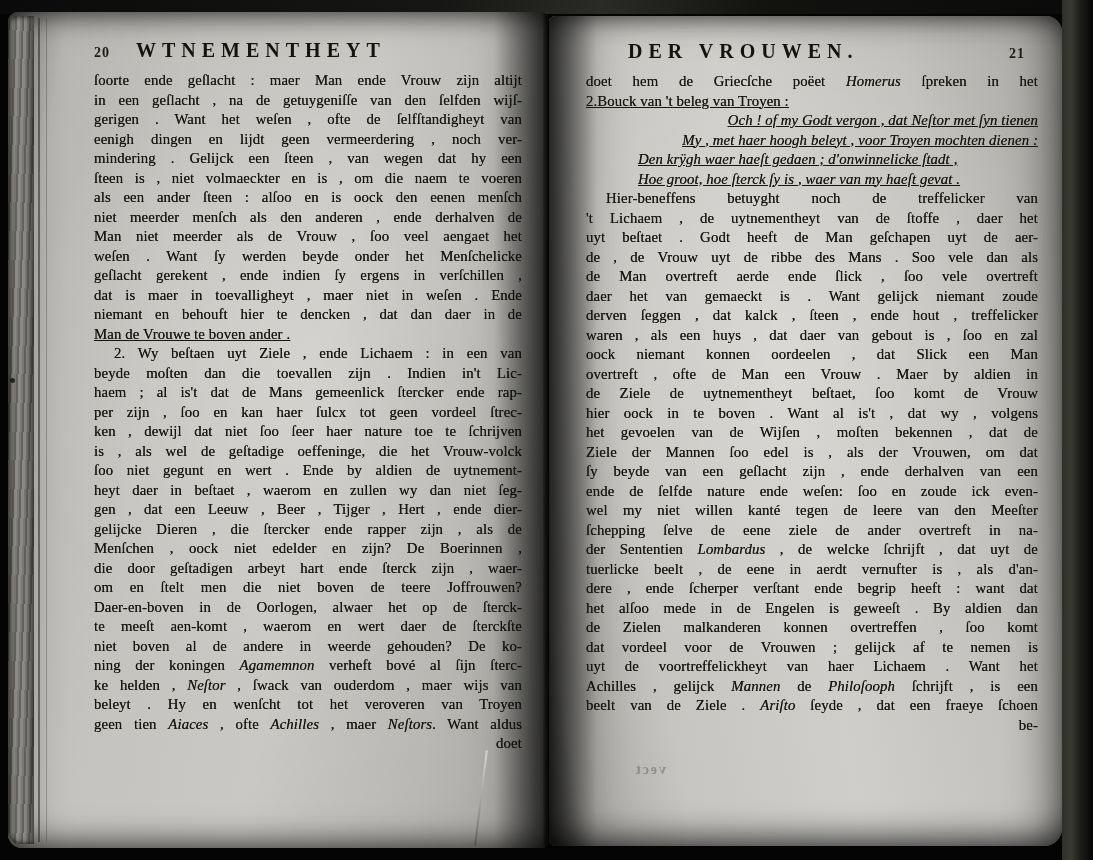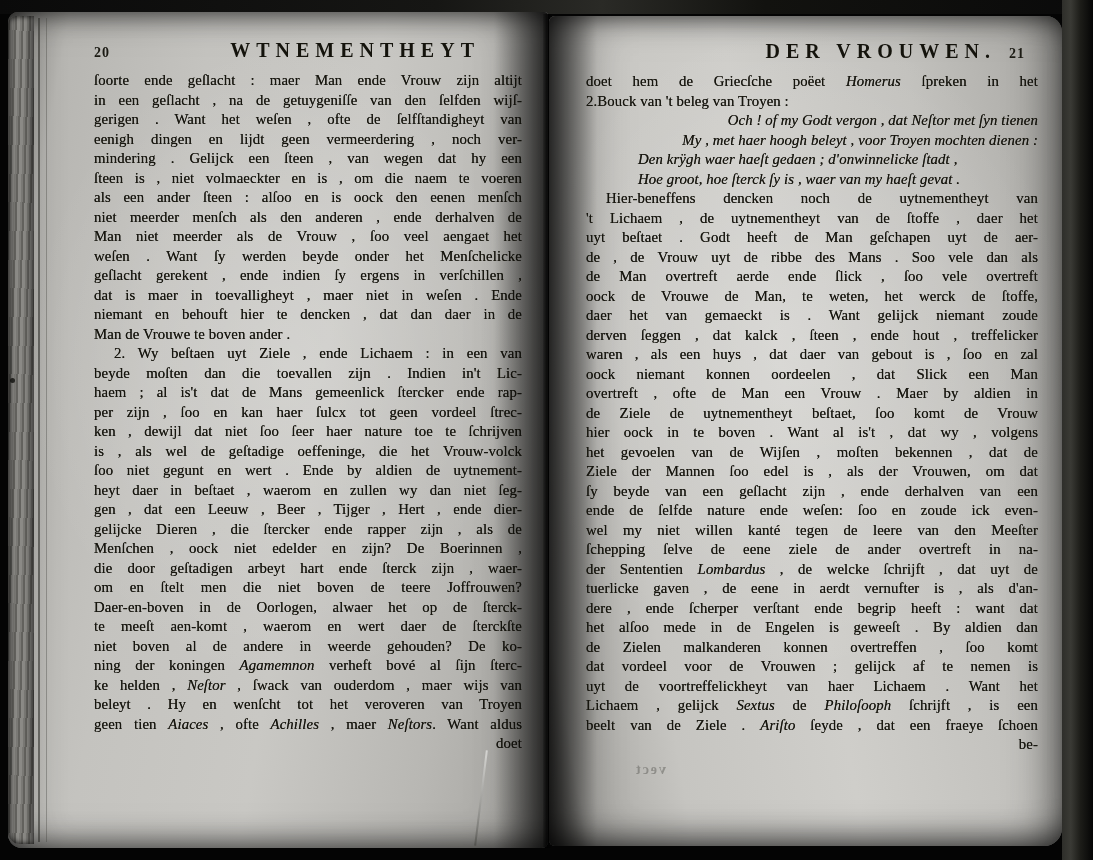--- a/index.html
+++ b/index.html
@@ -70,27 +70,27 @@
     position:absolute;left:1062px;top:0;width:31px;height:860px;
     background:linear-gradient(to right,#2e2e2a 0%,#3a3a35 28%,#1c1c18 60%,#050505 100%);
   }
   
   .content{position:absolute;color:#17160f;}
   #left-content{left:86px;top:27px;width:428px;}
   #right-content{left:37px;top:24px;width:452px;}
   .header-row{display:flex;align-items:baseline;height:26px;margin-bottom:6px;}
   .pagenum{width:42px;font-size:14px;font-weight:700;letter-spacing:1px;color:#1c1b14;}
   .pagenum.right{text-align:center;}
-  .running-header{flex:1;text-align:right;font-size:20px;font-weight:700;letter-spacing:6px;color:#14130c;}
+  .running-header{flex:1;text-align:left;font-size:20px;font-weight:700;letter-spacing:6px;color:#14130c;}
   .lines{line-height:19.5px;font-size:14.8px;letter-spacing:.1px;}
   .line{
     text-align:justify;text-align-last:justify;
     text-shadow:0 0 .6px rgba(23,22,15,.85);
   }
-  .line.end,.line.v1,.line.v2{text-align:left;text-align-last:auto;}
+  .line.end,.line.v1,.line.v2{text-align:left;text-align-last:auto;text-decoration:underline;}
   .line.ind{text-indent:20px;}
   .line.v1{padding-left:26px;font-style:italic;text-align:right;}
   .line.v2{padding-left:52px;font-style:italic;}
   .line.cw{text-align:center;text-align-last:right;}
   .line i{font-style:italic;margin-top:32px;}
   
   .crease{
     position:absolute;left:472px;top:738px;width:2px;height:96px;
     background:linear-gradient(to bottom,rgba(250,250,248,.55),rgba(60,60,55,.5));
     transform:rotate(7deg);
@@ -172,47 +172,46 @@
         <span class="running-header">DER VROUWEN.</span>
         <span class="pagenum right">21</span>
       </div>
       <div class="lines" id="right-lines">
           <div class="line "><span>doet  hem  de  Griecſche  poëet  </span><i>Homerus</i><span>  ſpreken  in  het</span></div>
           <div class="line end"><span>2.Bouck van 't beleg van Troyen :</span></div>
           <div class="line v1"><span>Och !  of my Godt vergon , dat Neſtor met ſyn tienen</span></div>
           <div class="line v1"><span>My , met haer hoogh beleyt , voor Troyen mochten dienen :</span></div>
           <div class="line v2"><span>Den krÿgh waer haeſt gedaen ; d'onwinnelicke ſtadt ,</span></div>
           <div class="line v2"><span>Hoe groot, hoe ſterck ſy is , waer van my haeſt gevat .</span></div>
-          <div class="line ind"><span>Hier-beneffens dencken noch de uytnementheyt van</span></div>
+          <div class="line ind"><span>Hier-beneffens betuyght noch de treffelicker van</span></div>
           <div class="line "><span>'t Lichaem ,  de  uytnementheyt  van  de ſtoffe ,  daer het</span></div>
           <div class="line "><span>uyt beſtaet .   Godt heeft  de  Man  geſchapen uyt de aer-</span></div>
           <div class="line "><span>de , de Vrouw uyt de ribbe des Mans .   Soo vele dan als</span></div>
           <div class="line "><span>de Man overtreft  aerde ende  ſlick ,  ſoo  vele  overtreft</span></div>
-          <div class="line "><span>oock de Vrouwe de Man, te weten, het werck de ſtoffe,</span></div>
           <div class="line "><span>daer het van gemaeckt is .   Want gelijck niemant zoude</span></div>
           <div class="line "><span>derven ſeggen , dat kalck , ſteen , ende hout , treffelicker</span></div>
           <div class="line "><span>waren ,  als een huys ,  dat daer van gebout is ,  ſoo en zal</span></div>
           <div class="line "><span>oock  niemant  konnen  oordeelen ,  dat  Slick  een  Man</span></div>
           <div class="line "><span>overtreft , ofte de Man een Vrouw .    Maer by aldien in</span></div>
           <div class="line "><span>de Ziele de uytnementheyt beſtaet, ſoo komt de Vrouw</span></div>
           <div class="line "><span>hier oock in te boven .     Want al is't ,  dat wy ,  volgens</span></div>
           <div class="line "><span>het gevoelen van de Wijſen ,  moſten bekennen ,  dat de</span></div>
           <div class="line "><span>Ziele der Mannen ſoo edel is ,  als der Vrouwen, om dat</span></div>
           <div class="line "><span>ſy beyde van  een geſlacht  zijn ,  ende  derhalven van een</span></div>
           <div class="line "><span>ende de ſelfde nature ende weſen: ſoo en zoude ick even-</span></div>
           <div class="line "><span>wel my niet willen kanté tegen de leere van den Meeſter</span></div>
           <div class="line "><span>ſchepping  ſelve  de  eene ziele de  ander  overtreft  in na-</span></div>
           <div class="line "><span>der Sententien </span><i>Lombardus</i><span> , de welcke ſchrijft ,  dat uyt de</span></div>
-          <div class="line "><span>tuerlicke gaven ,  de eene  in aerdt vernufter is , als d'an-</span></div>
+          <div class="line "><span>tuerlicke beelt ,  de eene  in aerdt vernufter is , als d'an-</span></div>
           <div class="line "><span>dere , ende ſcherper verſtant ende begrip heeft :  want dat</span></div>
           <div class="line "><span>het alſoo mede in de Engelen is geweeſt .  By aldien dan</span></div>
           <div class="line "><span>de Zielen malkanderen konnen overtreffen ,  ſoo  komt</span></div>
           <div class="line "><span>dat vordeel voor de Vrouwen ;  gelijck  af  te  nemen  is</span></div>
           <div class="line "><span>uyt de voortreffelickheyt van haer Lichaem .  Want het</span></div>
-          <div class="line "><span>Lichaem ,  gelijck </span><i>Sextus</i><span> de </span><i>Philoſooph</i><span> ſchrijft ,  is  een</span></div>
+          <div class="line "><span>Achilles ,  gelijck </span><i>Mannen</i><span> de </span><i>Philoſooph</i><span> ſchrijft ,  is  een</span></div>
           <div class="line "><span>beelt van de Ziele .   </span><i>Ariſto</i><span> ſeyde ,  dat een fraeye ſchoen</span></div>
           <div class="line cw">be-</div>
         </div>
       <span class="ghost">vect</span>
     </div>
   </div>
 
   <div id="right-band"></div>
 </div>
 

